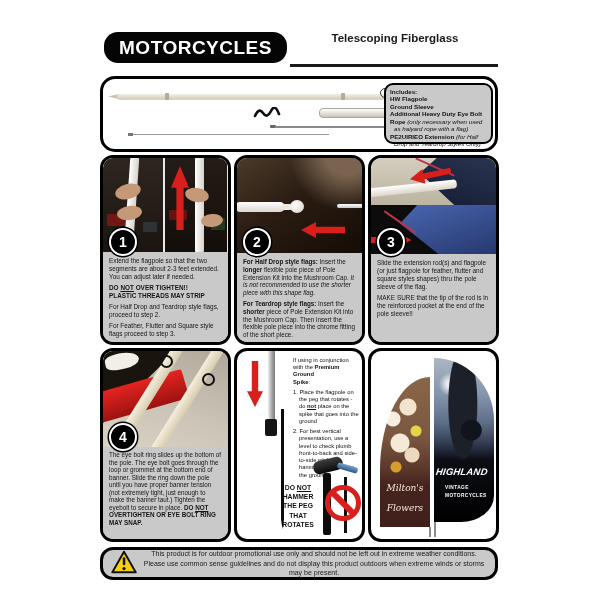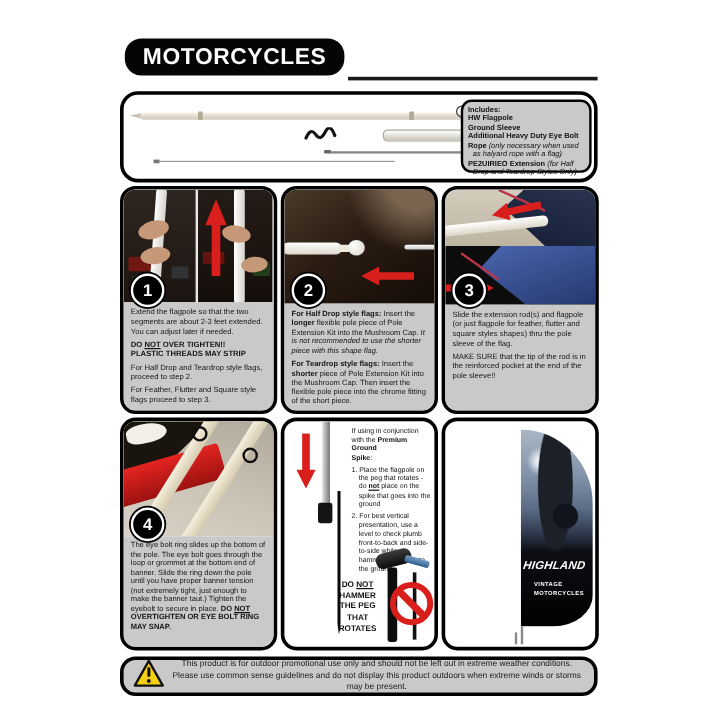--- a/index.html
+++ b/index.html
@@ -149,20 +149,21 @@
   #footer{position:absolute;left:100px;top:547px;width:398px;height:33px;background:#c9c9c9;
     border:3px solid #000;border-radius:13px;box-sizing:border-box;display:flex;align-items:center;
     gap:6px;padding:0 10px 0 8px}
   #footer .txt{flex:1;font-size:7px;line-height:1.35;text-align:center;color:#1a1a1a}
 </style>
 </head>
 <body>
 
 <div id="banner">MOTORCYCLES</div>
 <div id="title">
+  <div>Telescoping Fiberglass</div>
 </div>
 <div id="title-rule"></div>
 
 <div id="kit">
   <div class="pole-tip"></div>
   <div class="pole-main"></div>
   <div class="joint" style="left:62px"></div>
   <div class="joint" style="left:238px"></div>
   <div class="eye-ring"></div>
   <div class="eye-pin"></div>
@@ -283,20 +284,24 @@
   </div>
   <div id="mallet-head"></div>
   <div id="mallet-handle"></div>
   <div id="peg"></div>
   <div id="peg2"></div>
   <div id="no-symbol"></div>
   <div id="no-slash"></div>
 </div>
 
 <div class="panel row-bot col3">
+  <div id="flag1">
+    <div class="f1-line" style="top:106px">Milton's</div>
+    <div class="f1-line" style="top:126px">Flowers</div>
+  </div>
   <div class="flag-pole" style="left:58px;top:176px;height:10px"></div>
   <div id="flag2">
     <div id="flag2-brand">HIGHLAND</div>
     <div id="flag2-sub">
       <div>VINTAGE</div>
       <div>MOTORCYCLES</div>
     </div>
   </div>
   <div class="flag-pole" style="left:63px;top:171px;height:15px"></div>
 </div>

